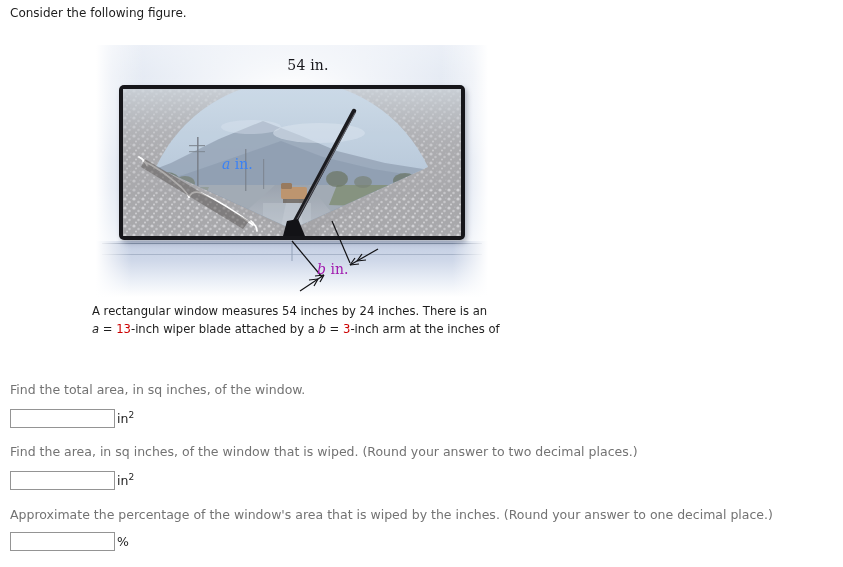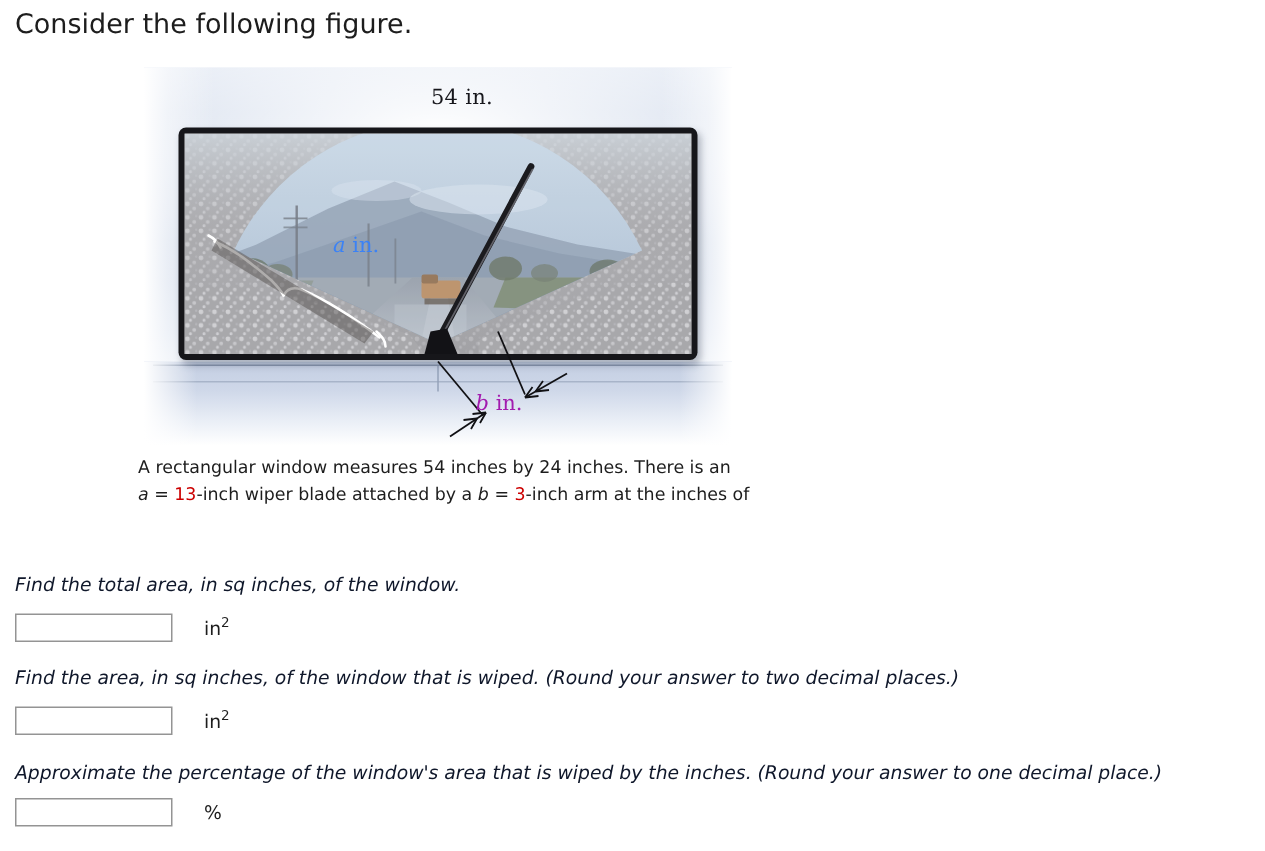--- a/index.html
+++ b/index.html
@@ -15,21 +15,21 @@
     font-size: 12.5px;
     color: #1a1a1a;
     overflow: hidden;
   }
 
   
   .intro {
     position: absolute;
     left: 10px;
     top: 6px;
-    font-size: 18px;
+    font-size: 12px;
     color: #1d1d1d;
     white-space: nowrap;
   }
 
   
   .figure-wrap {
     position: absolute;
     left: 96px;
     top: 45px;
     width: 392px;
@@ -139,21 +139,21 @@
     top: 303px;
     width: 430px;
     font-size: 11.6px;
     line-height: 17.5px;
     color: #1d1d1d;
   }
   .desc .var { font-style: italic; }
   .desc .val { color: #cc0000; }
 
   
-  .q { position: absolute; left: 10px; font-size: 12.5px; color: #0f172a; white-space: nowrap; font-style: italic; }
+  .q { position: absolute; left: 10px; font-size: 12.5px; color: #737373; white-space: nowrap; }
   .q1 { top: 382px; }
   .q2 { top: 444px; }
   .q3 { top: 507px; }
 
   .ansrow { position: absolute; left: 10px; display: flex; align-items: center; }
   .a1 { top: 409px; }
   .a2 { top: 471px; }
   .a3 { top: 532px; }
 
   .answer-box {
@@ -162,21 +162,21 @@
     border: 1px solid #949494;
     background: #ffffff;
     box-sizing: border-box;
     font-family: "DejaVu Sans", "Liberation Sans", sans-serif;
     font-size: 12px;
     padding: 0 3px;
     outline: none;
     color: #111;
   }
   .unit {
-    margin-left: 21px;
+    margin-left: 2px;
     font-size: 12.5px;
     color: #1d1d1d;
     line-height: 1;
   }
   .unit sup { font-size: 9px; vertical-align: super; }
 </style>
 </head>
 <body>
 
 <div class="intro">Consider the following figure.</div>

